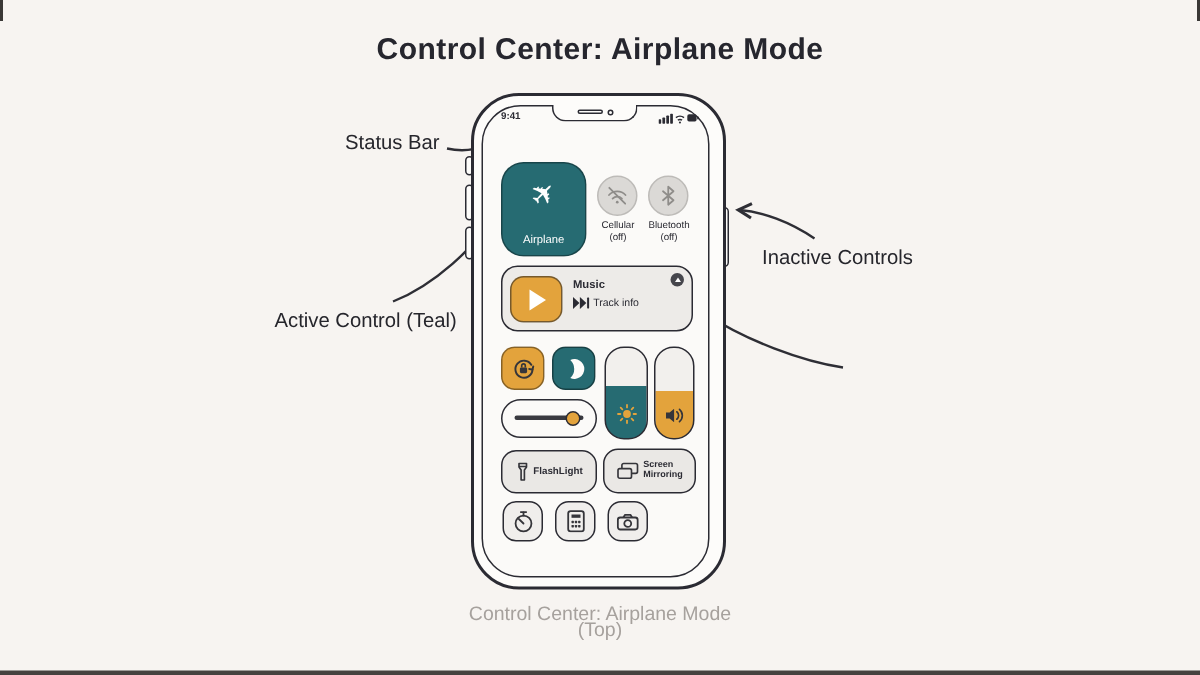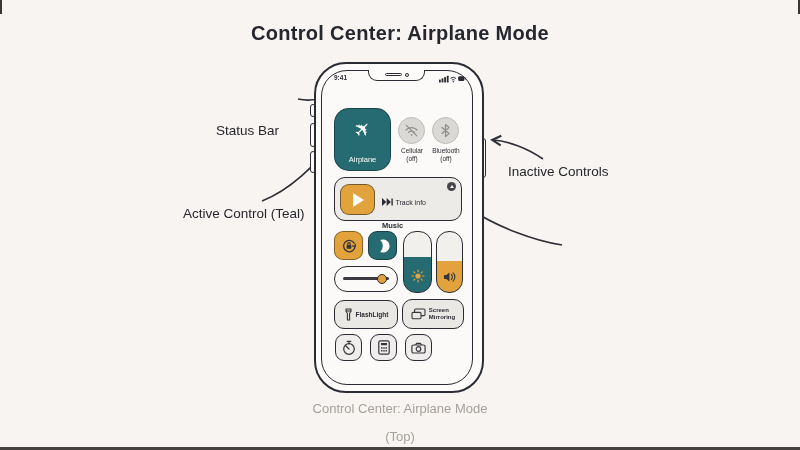--- a/index.html
+++ b/index.html
@@ -10,24 +10,24 @@
   
   .edge-bottom { position:absolute; left:0; bottom:0; width:800px; height:3px; background:#45423f; }
   .edge-tick-tl { position:absolute; left:0; top:0; width:2px; height:14px; background:#3a3836; }
   .edge-tick-tr { position:absolute; right:0; top:0; width:2px; height:14px; background:#3a3836; }
 
   .title { position:absolute; top:22px; left:0; width:100%; text-align:center;
            font-size:20px; font-weight:600; letter-spacing:.3px; color:#26262e; }
 
   .caption { position:absolute; left:0; width:100%; text-align:center; color:#a6a19d; font-size:13px; }
   .caption.l1 { top:401px; }
-  .caption.l2 { top:412px;margin-top:17px; }
+  .caption.l2 { top:412px; }
 
   .note { position:absolute; font-size:13.5px; font-weight:500; color:#26262c; white-space:nowrap; }
-  .note-status   { left:216px; top:87px;margin-top:36px; }
+  .note-status   { left:230px; top:87px; }
   .note-active   { left:183px; top:206px; }
   .note-inactive { left:508px; top:164px;text-align:right; }
   .note-accent   { left:508px; top:249px; }
 
   .arrows { position:absolute; left:0; top:0; pointer-events:none; }
 
   
   .side-btn { position:absolute; background:#fdfcfa; border:1.5px solid #2b2b33; border-radius:3px; }
   .sb-l1 { left:310px; top:104px; width:6px; height:13px; }
   .sb-l2 { left:310px; top:123px; width:6px; height:24px; }
@@ -62,21 +62,21 @@
   .circ-lbl.cell { left:63px; top:76px; }
   .circ-lbl.bt   { left:97px; top:76px; }
 
   .music { position:absolute; left:12px; top:106px; width:128px; height:44px;
            background:#edebe8; border:1.5px solid #2b2b33; border-radius:11px; }
   .playbtn { position:absolute; left:5px; top:6px; width:35px; height:31px;
              background:#e3a33c; border:1.5px solid rgba(30,30,30,.55); border-radius:9px;
              display:flex; align-items:center; justify-content:center; }
   .playtri { width:0; height:0; border-left:11px solid #fff;
              border-top:7px solid transparent; border-bottom:7px solid transparent; margin-left:2px; }
-  .music-title { position:absolute; left:47px; top:7px; font-size:7.5px; font-weight:600;margin-top:36px; }
+  .music-title { position:absolute; left:47px; top:7px; font-size:7.5px; font-weight:600; }
   .music-sub { position:absolute; left:47px; top:20px; display:flex; align-items:center; gap:2.5px; font-size:7px; }
   .airplay { position:absolute; right:5px; top:4px; width:9px; height:9px; border-radius:50%;
              background:#46464c; display:flex; align-items:center; justify-content:center; }
   .airplay span { width:0; height:0; border-bottom:3.5px solid #fff;
                   border-left:2.5px solid transparent; border-right:2.5px solid transparent; }
 
   .sq { position:absolute; width:29px; height:29px; border-radius:9px; border:1px solid rgba(0,0,0,.4);
         display:flex; align-items:center; justify-content:center; }
   .sq-lock { left:12px; top:160px; background:#e3a33c; }
   .sq-moon { left:46px; top:160px; background:#266b72; }

